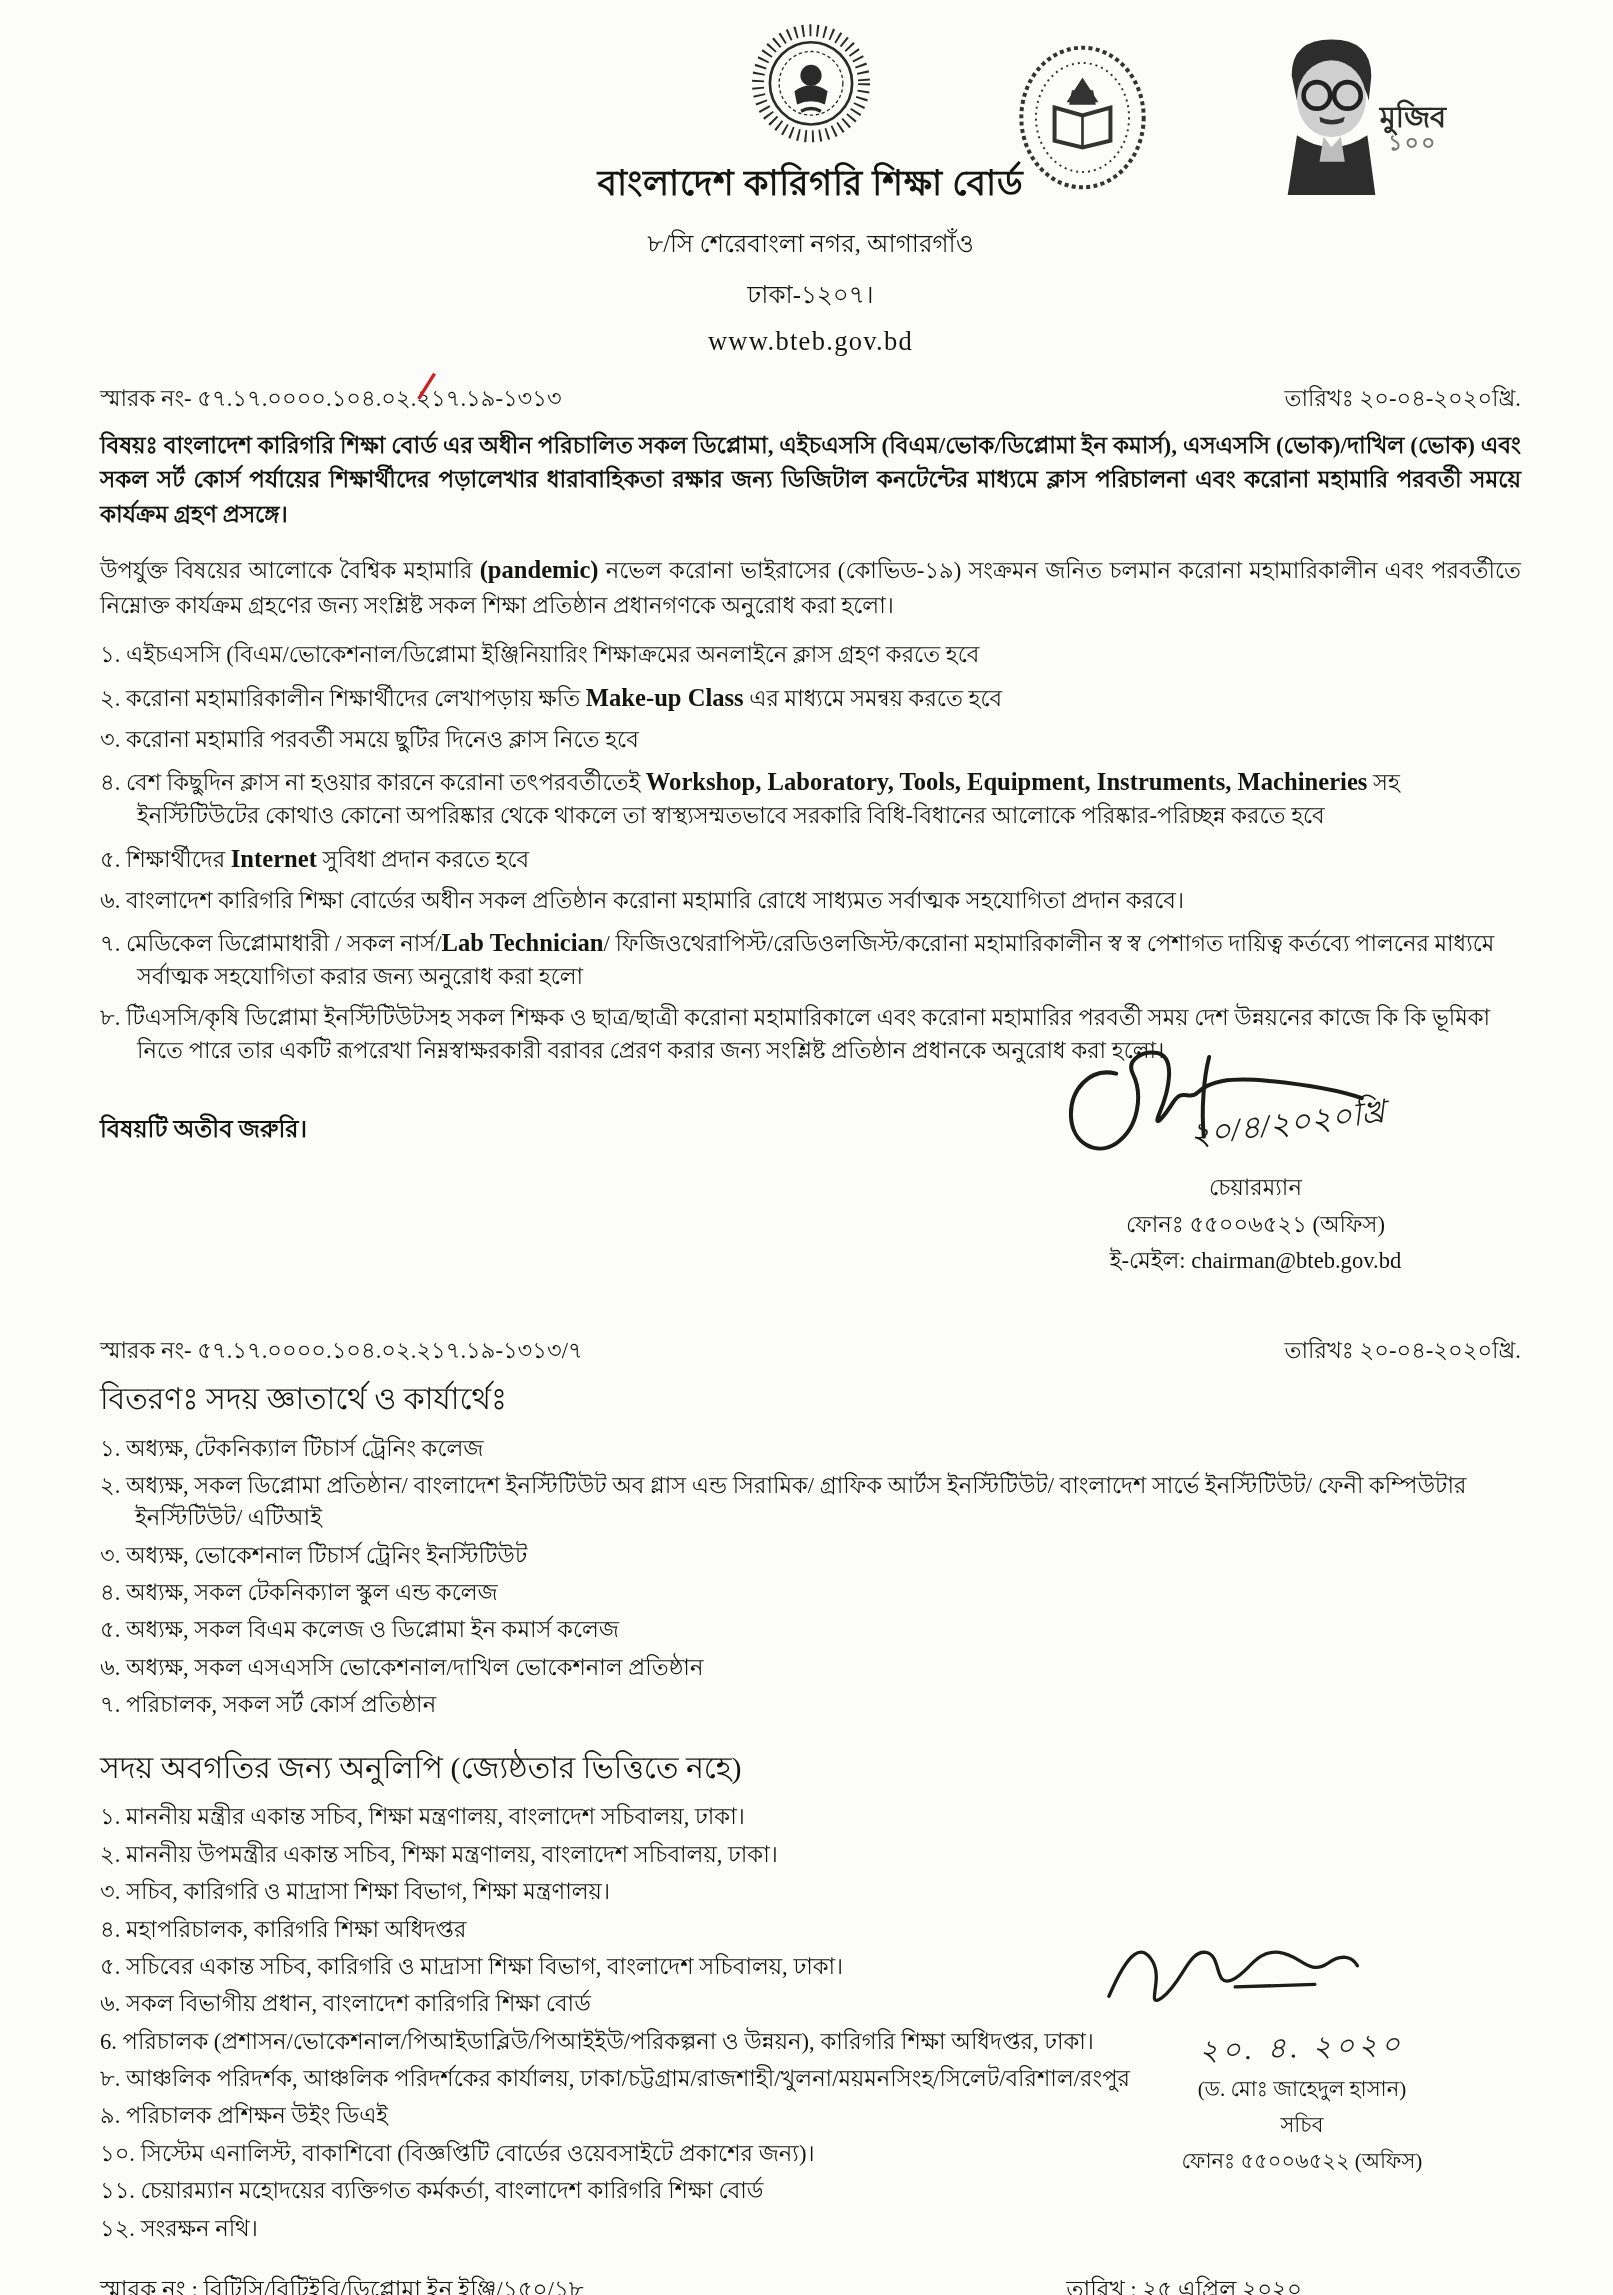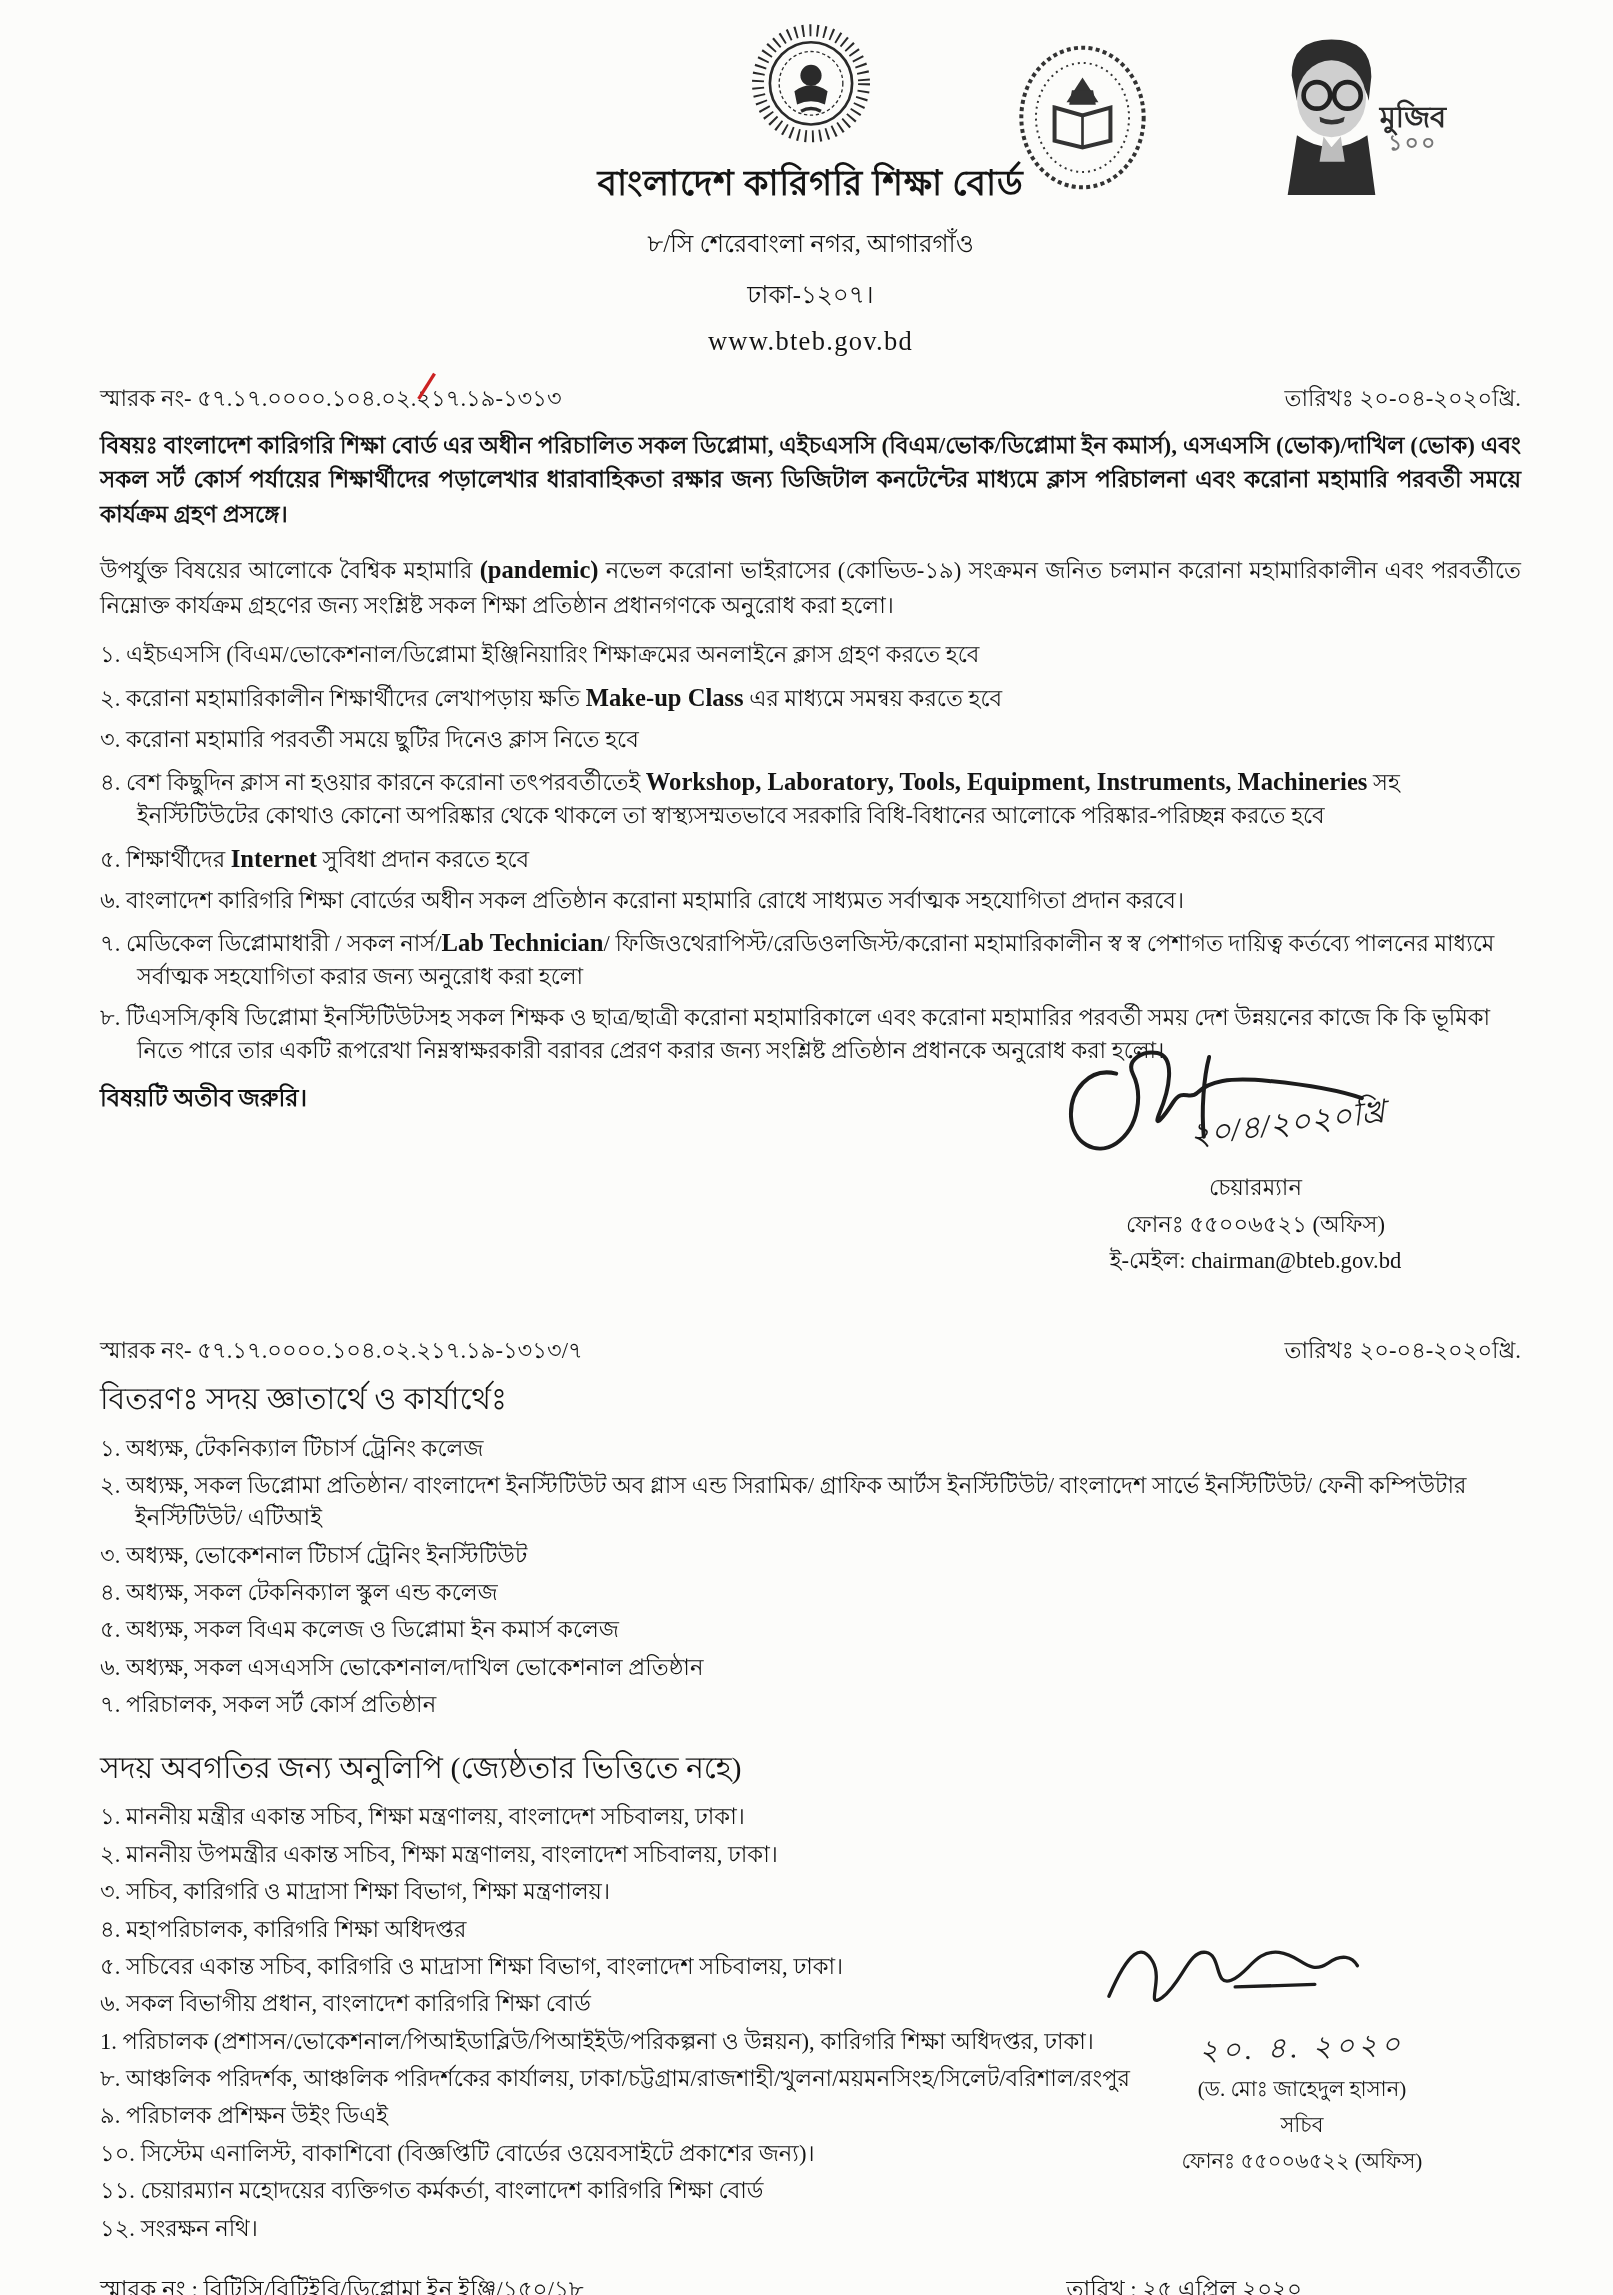--- a/index.html
+++ b/index.html
@@ -25,21 +25,21 @@
   .red-mark{position:absolute;left:312px;top:-10.6px;}
   
   .subject{font-size:23px;font-weight:bold;text-align:justify;line-height:1.5;margin-top:9.3px;}
   .opening{font-size:22.6px;text-align:justify;line-height:1.5;margin-top:20px;}
   .en{font-family:"Liberation Serif","DejaVu Serif",serif;font-weight:bold;font-size:24.6px;margin-top:8px;}
   
   .list{margin-top:16px;font-size:22.6px;}
   .li{padding-left:37px;text-indent:-37px;line-height:1.45;margin-bottom:8px;}
   
   .urgent-row{position:relative;height:234px;margin-top:2.7px;}
-  .urgent{position:absolute;left:0;top:4px;font-size:24px;font-weight:bold;}
+  .urgent{position:absolute;left:0;top:35px;font-size:24px;font-weight:bold;}
   .chairman{position:absolute;right:0;top:-38px;width:531px;text-align:center;font-size:22.6px;line-height:1.62;}
   .sig-chair{position:relative;height:133px;}
   .hand-date-chair{position:absolute;left:199px;top:61px;font-size:32px;font-style:italic;transform:rotate(-7deg);white-space:nowrap;color:#1b1b1b;}
   .plain-heading{font-size:30px;margin-top:22.6px;}
   .sub-list{margin-top:6.6px;font-size:22.6px;}
   .sub-li{padding-left:35px;text-indent:-35px;line-height:1.42;margin-bottom:5.3px;}
   .copies-wrap{position:relative;}
   .copies-items{width:1115px;}
   .secretary{position:absolute;right:6.6px;top:179px;width:425px;text-align:center;font-size:21px;line-height:1.7;}
   .sig-sec{position:relative;height:100px;}
@@ -165,21 +165,21 @@
 
   <div class="copies-wrap">
     <div class="plain-heading">সদয় অবগতির জন্য অনুলিপি (জ্যেষ্ঠতার ভিত্তিতে নহে)</div>
     <div class="sub-list copies-items">
       <div class="sub-li">১. মাননীয় মন্ত্রীর একান্ত সচিব, শিক্ষা মন্ত্রণালয়, বাংলাদেশ সচিবালয়, ঢাকা।</div>
       <div class="sub-li">২. মাননীয় উপমন্ত্রীর একান্ত সচিব, শিক্ষা মন্ত্রণালয়, বাংলাদেশ সচিবালয়, ঢাকা।</div>
       <div class="sub-li">৩. সচিব, কারিগরি ও মাদ্রাসা শিক্ষা বিভাগ, শিক্ষা মন্ত্রণালয়।</div>
       <div class="sub-li">৪. মহাপরিচালক, কারিগরি শিক্ষা অধিদপ্তর</div>
       <div class="sub-li">৫. সচিবের একান্ত সচিব, কারিগরি ও মাদ্রাসা শিক্ষা বিভাগ, বাংলাদেশ সচিবালয়, ঢাকা।</div>
       <div class="sub-li">৬. সকল বিভাগীয় প্রধান, বাংলাদেশ কারিগরি শিক্ষা বোর্ড</div>
-      <div class="sub-li">1. পরিচালক (প্রশাসন/ভোকেশনাল/পিআইডাব্লিউ/পিআইইউ/পরিকল্পনা ও উন্নয়ন), কারিগরি শিক্ষা অধিদপ্তর, ঢাকা।</div>
+      <div class="sub-li">6. পরিচালক (প্রশাসন/ভোকেশনাল/পিআইডাব্লিউ/পিআইইউ/পরিকল্পনা ও উন্নয়ন), কারিগরি শিক্ষা অধিদপ্তর, ঢাকা।</div>
       <div class="sub-li">৮. আঞ্চলিক পরিদর্শক, আঞ্চলিক পরিদর্শকের কার্যালয়, ঢাকা/চট্টগ্রাম/রাজশাহী/খুলনা/ময়মনসিংহ/সিলেট/বরিশাল/রংপুর</div>
       <div class="sub-li">৯. পরিচালক প্রশিক্ষন উইং ডিএই</div>
       <div class="sub-li">১০. সিস্টেম এনালিস্ট, বাকাশিবো (বিজ্ঞপ্তিটি বোর্ডের ওয়েবসাইটে প্রকাশের জন্য)।</div>
       <div class="sub-li">১১. চেয়ারম্যান মহোদয়ের ব্যক্তিগত কর্মকর্তা, বাংলাদেশ কারিগরি শিক্ষা বোর্ড</div>
       <div class="sub-li">১২. সংরক্ষন নথি।</div>
     </div>
 
     <div class="secretary">
       <div class="sig-sec">
         <svg width="279" height="100" viewBox="0 0 420 150">

